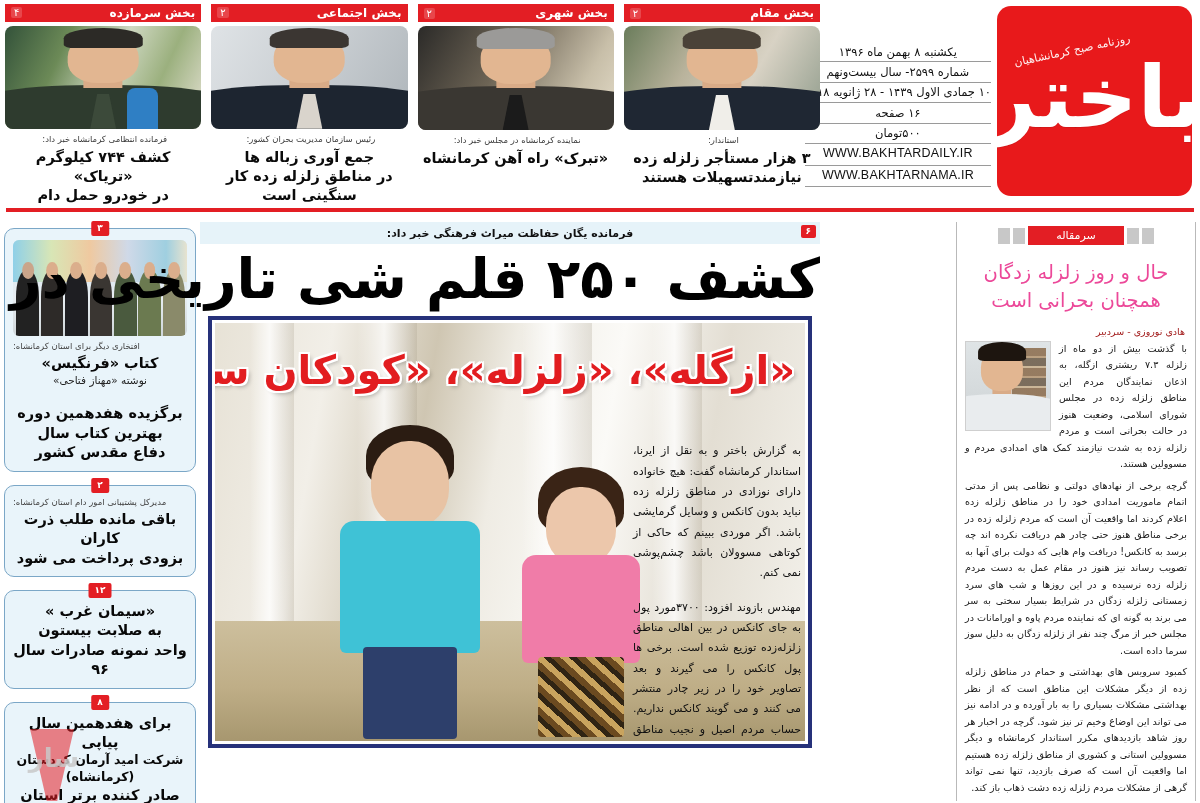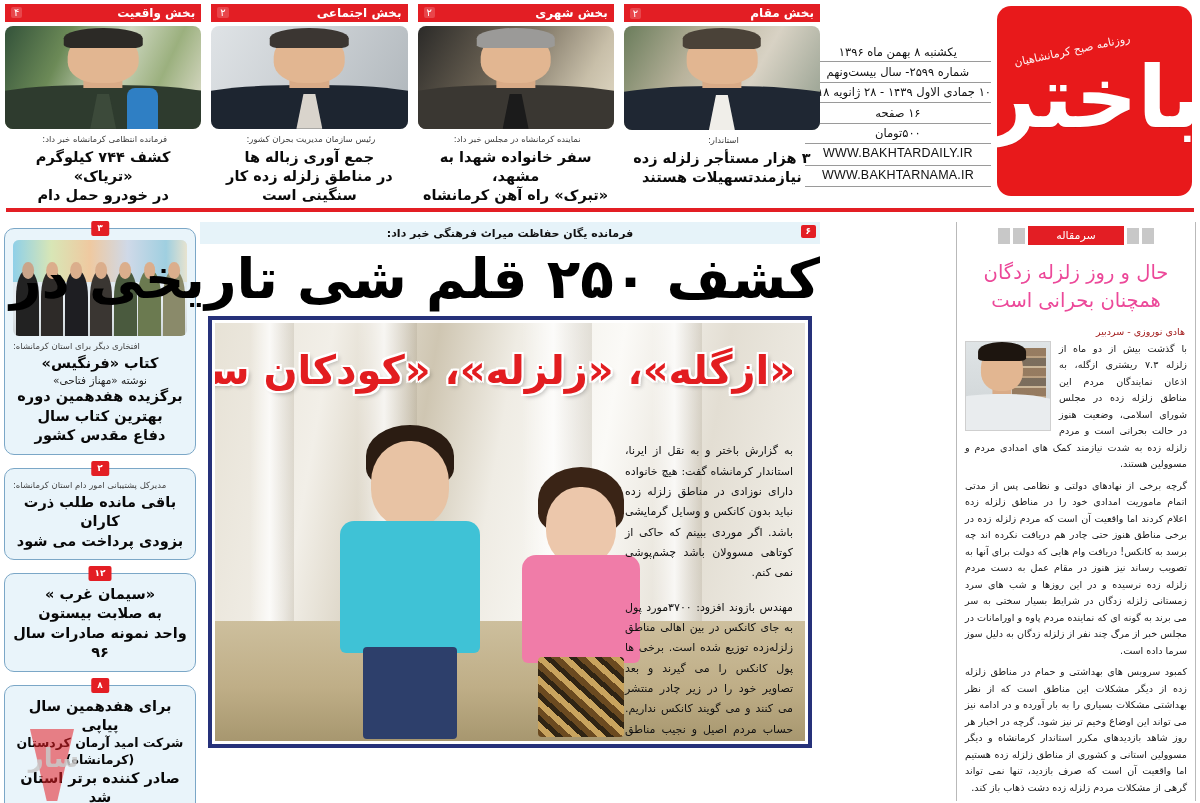--- a/index.html
+++ b/index.html
@@ -203,21 +203,21 @@
     font-weight: bold;
     color: #080808;
     text-align: center;
     line-height: 1.34;
   }
   .stitle span { display: block; }
   .ssub {
     font-size: 10.5px;
     color: #222;
     text-align: center;
-    margin: 1px 0 1px 0;
+    margin: 1px 0 18px 0;
   }
 
   .watermark {
     position: absolute;
     left: 2px; bottom: 0px;
     width: 96px; height: 76px;
     pointer-events: none;
     z-index: 40;
   }
   .wm-shape {
@@ -304,21 +304,21 @@
     font-weight: bold;
     color: #e21d20;
     white-space: nowrap;
     text-shadow:
       2px 0 0 #fff, -2px 0 0 #fff, 0 2px 0 #fff, 0 -2px 0 #fff,
       2px 2px 0 #fff, -2px -2px 0 #fff, 2px -2px 0 #fff, -2px 2px 0 #fff,
       3px 3px 4px rgba(0,0,0,.25);
   }
   .bodytext {
     position: absolute;
-    top: 118px; right: 12px;
+    top: 118px; right: 4px;
     width: 168px;
     z-index: 6;
     font-size: 11px;
     line-height: 1.85;
     color: #101010;
     text-align: justify;
   }
   .bodytext p { margin: 0 0 14px 0; }
 
   
@@ -555,21 +555,20 @@
           <div class="p-bg" style="background:linear-gradient(120deg,#2b2a28 0%,#6d6455 40%,#c8bfa9 78%,#e4dcc9 100%)"></div>
           <div class="p-shoulders" style="background:#3a3732"></div>
           <div class="p-neck"></div>
           <div class="p-head"></div>
           <div class="p-hair" style="background:#9b9a98"></div>
           <div class="p-shirt" style="background:#1b1b1b"></div>
         </div>
       </div>
       <div class="tcard-cap">نماینده کرمانشاه در مجلس خبر داد:</div>
       <div class="tcard-title">
-        <span>سفر خانواده شهدا به مشهد،</span>
         <span>«تبرک» راه آهن کرمانشاه</span>
       </div>
     </div>
 
     <div class="tcard">
       <div class="tcard-bar">
         <span class="tcard-section">بخش اجتماعی</span>
         <span class="tcard-page">۲</span>
       </div>
       <div class="tcard-photo">
@@ -584,21 +583,21 @@
       </div>
       <div class="tcard-cap">رئیس سازمان مدیریت بحران کشور:</div>
       <div class="tcard-title">
         <span>جمع آوری زباله ها</span>
         <span>در مناطق زلزله زده کار سنگینی است</span>
       </div>
     </div>
 
     <div class="tcard">
       <div class="tcard-bar">
-        <span class="tcard-section">بخش واقعیت</span>
+        <span class="tcard-section">بخش سرمازده</span>
         <span class="tcard-page">۴</span>
       </div>
       <div class="tcard-photo">
         <div class="portrait">
           <div class="p-bg" style="background:linear-gradient(115deg,#33523a 0%,#6c8a57 28%,#cfd8c2 52%,#9bb07e 74%,#e5e2d4 100%)"></div>
           <div class="p-shoulders" style="background:#2e3b2e"></div>
           <div class="p-neck"></div>
           <div class="p-head"></div>
           <div class="p-hair" style="background:#2c2a26"></div>
           <div class="p-shirt" style="background:#3c4a3a"></div>

